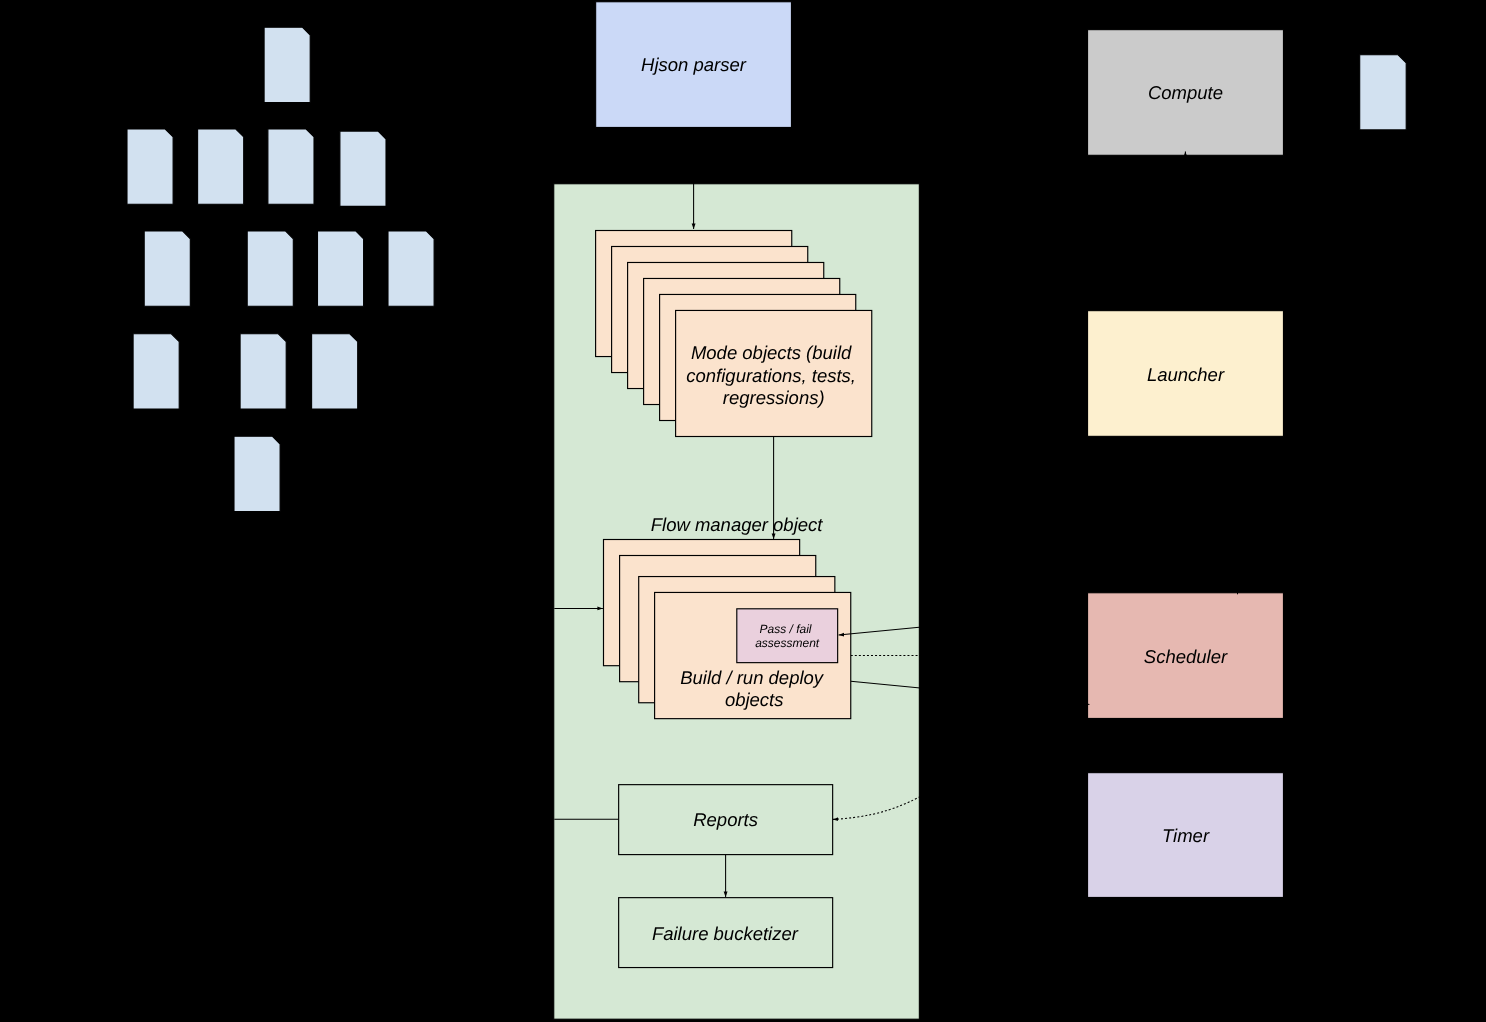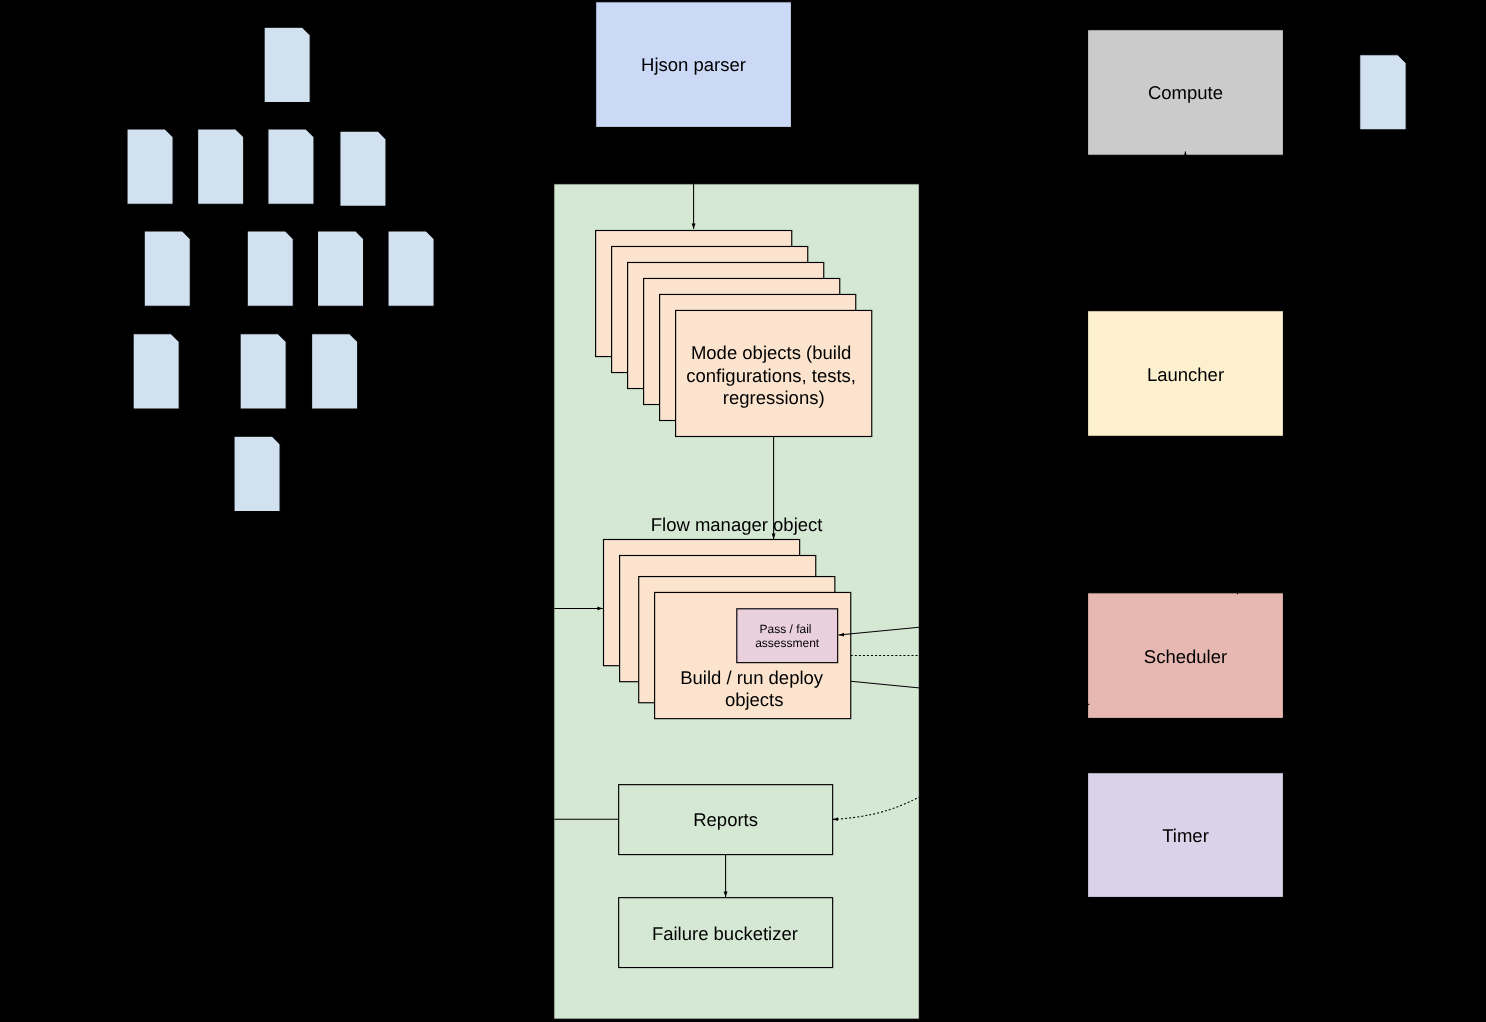--- a/index.html
+++ b/index.html
@@ -1,16 +1,16 @@
 <!DOCTYPE html>
 <html><head>
 <meta charset="utf-8">
 <style>
   html, body { margin:0; padding:0; background:#000000; }
-  #stage { position:relative; width:1486px; height:1022px; background:#1d4ed8; overflow:hidden; }
+  #stage { position:relative; width:1486px; height:1022px; background:#1d4ed8; overflow:hidden;font-style:italic; }
   svg { display:block; shape-rendering:geometricPrecision; }
   text { -webkit-font-smoothing: antialiased; text-rendering: geometricPrecision; }
   #stage { will-change: transform; }
   .dtext { font-family:"Liberation Sans", sans-serif; font-size:18.5px; fill:#000000; }
   .stext { font-family:"Liberation Sans", sans-serif; font-size:12px; fill:#000000; }
 </style>
 </head>
 <body>
 
 <div id="stage">

